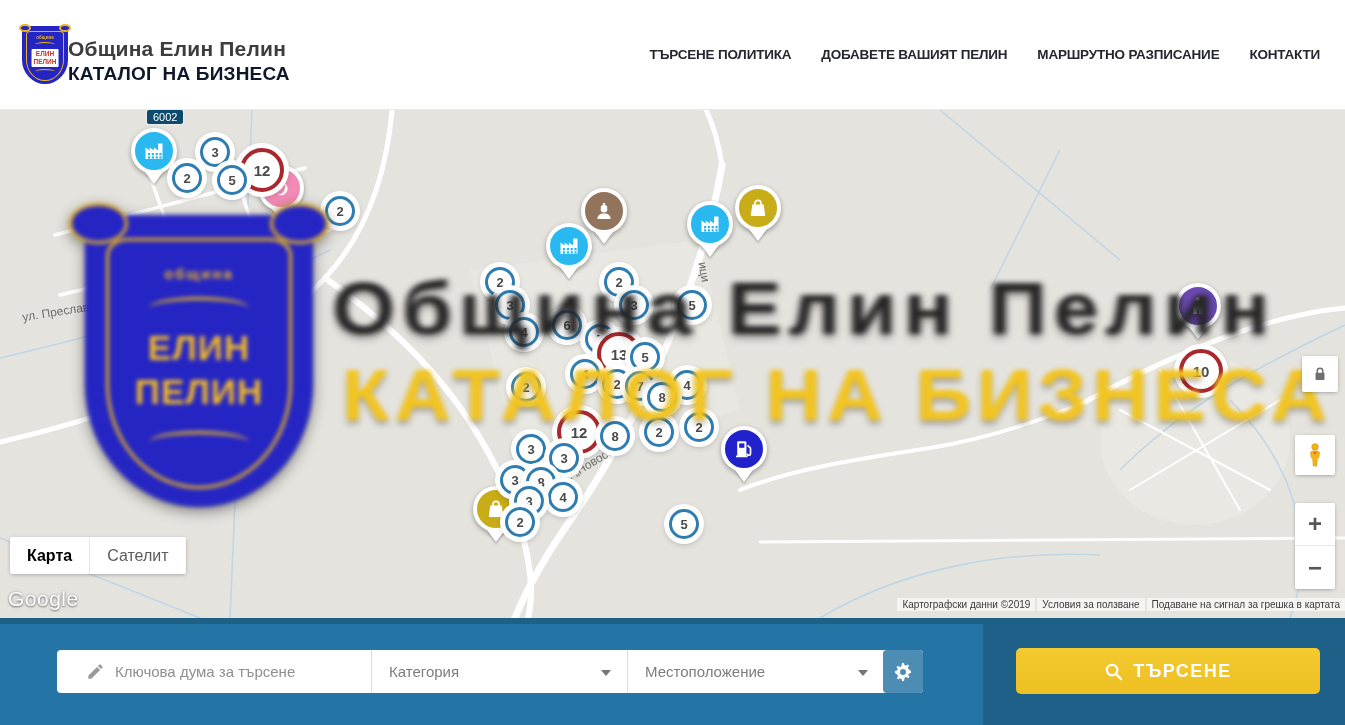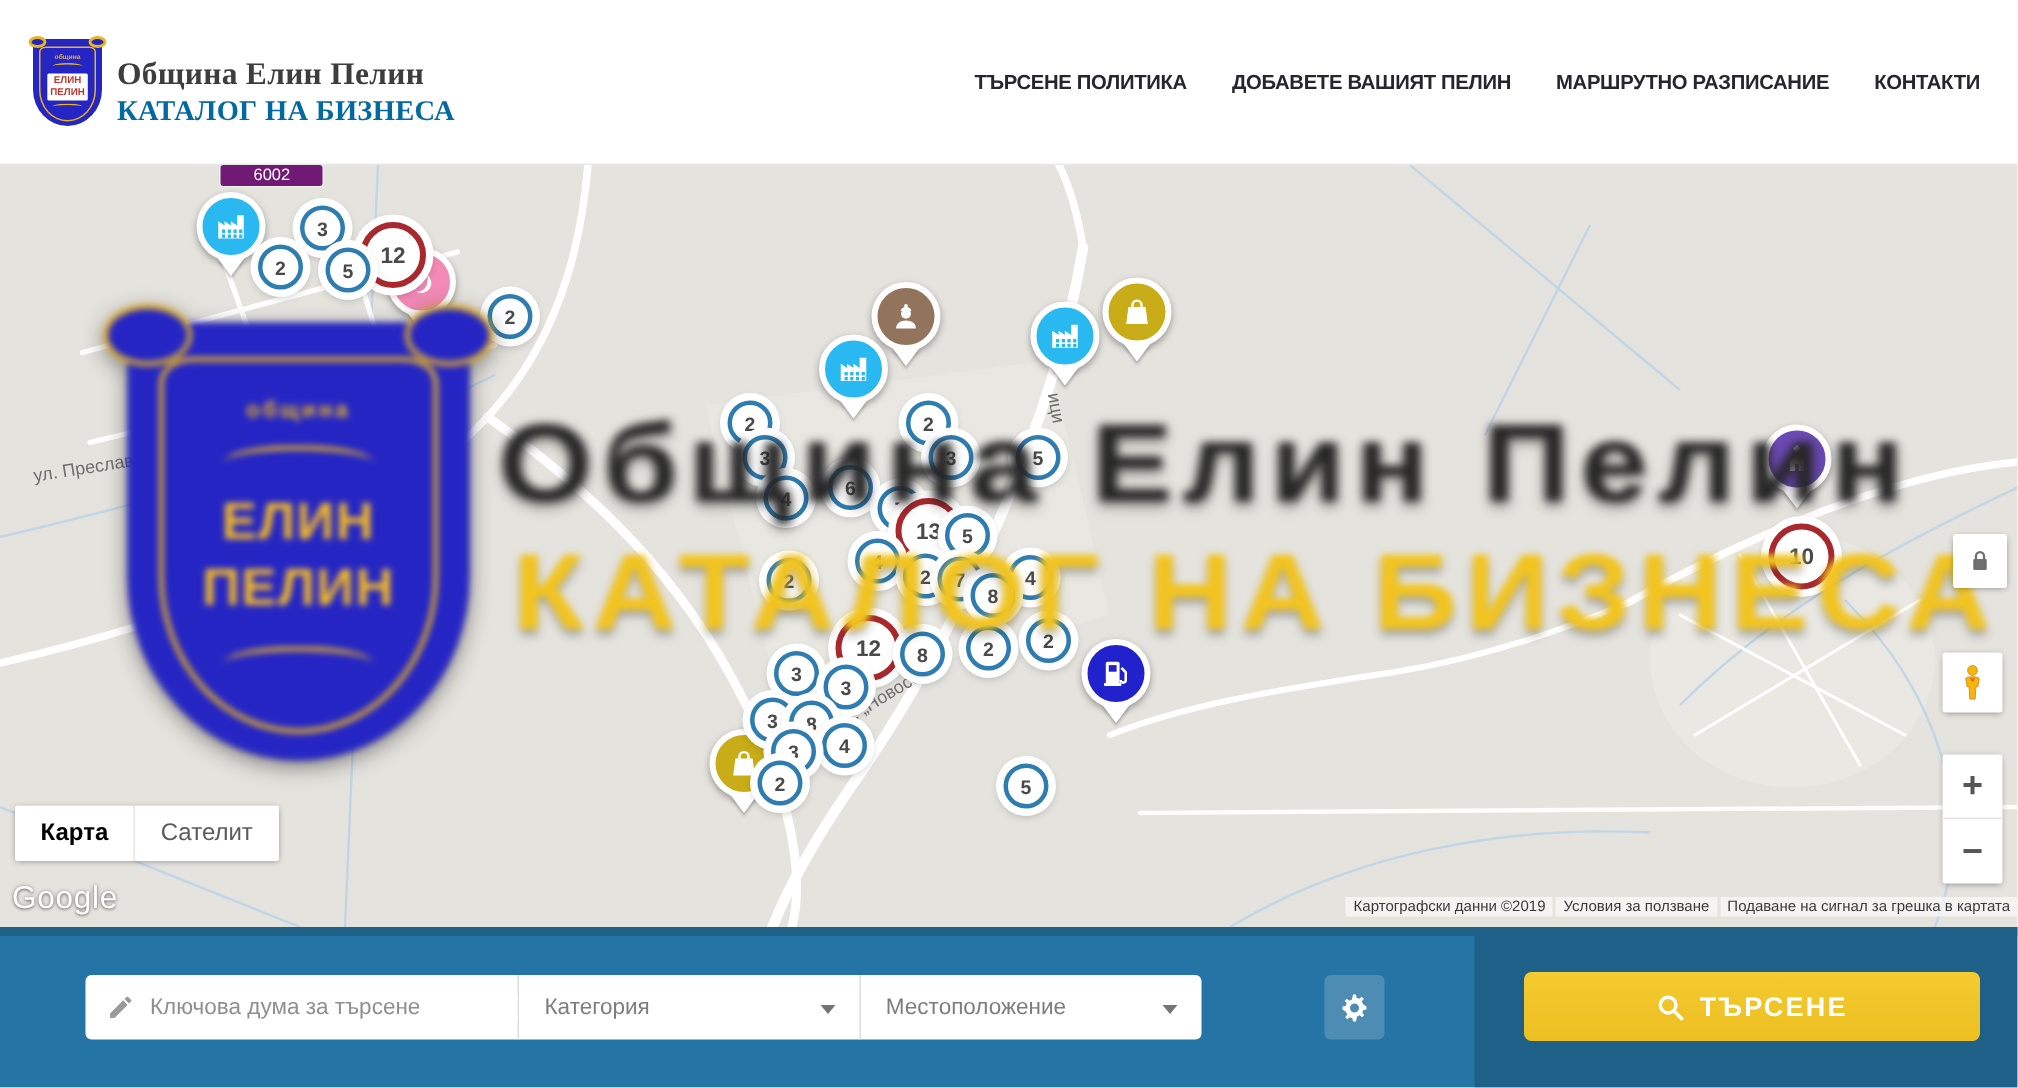--- a/index.html
+++ b/index.html
@@ -2,23 +2,23 @@
 <html><head>
 <meta charset="utf-8">
 <style>
   * { margin:0; padding:0; box-sizing:border-box; }
   html,body { width:1345px; height:725px; overflow:hidden; font-family:"Liberation Sans", sans-serif; background:#fff; }
   .page { position:relative; width:1345px; height:725px; }
 
   
   .header { position:relative; height:110px; background:#fff; border-bottom:1px solid #e9e9e9; z-index:10; }
   .brand { position:absolute; left:22px; top:26px; display:flex; cursor:pointer; }
-  .brand-text { margin-left:10px; padding-top:11px;font-family:Liberation Serif, serif; }
+  .brand-text { padding-top:11px; }
   .brand-title { font-size:21px; font-weight:bold; color:#3d3d3d; letter-spacing:.2px; }
-  .brand-subtitle { font-size:19px; font-weight:bold; color:#0369a1; margin-top:2px; letter-spacing:.2px; }
+  .brand-subtitle { font-size:19px; font-weight:bold; color:#0f172a; margin-top:2px; letter-spacing:.2px; }
   .nav { position:absolute; right:25px; top:0; height:100%; display:flex; align-items:center; gap:30px; }
   .nav-item { font-size:13.5px; font-weight:bold; color:#26262e; letter-spacing:-.2px; cursor:pointer; white-space:nowrap; }
 
   
   .crest { position:relative; }
   .crest-shield { position:absolute; inset:0; background:#2525c4; border-radius:14% 14% 50% 50% / 8% 8% 42% 42%; }
   .crest-curl { position:absolute; border:3px solid #e8b41f; background:#2525c4; border-radius:50%; width:26%; height:14%; top:-4%; z-index:2; }
   .crest-curl-l { left:-7%; } .crest-curl-r { right:-7%; }
   .crest-border { position:absolute; inset:8% 9% 6% 9%; border:3px solid #e8b41f; border-radius:12% 12% 50% 50% / 7% 7% 42% 42%; }
   .crest-caption { position:absolute; top:17%; width:100%; text-align:center; color:#e8b41f; font-weight:bold; }
@@ -32,21 +32,21 @@
   .crest--sm .crest-curl { border-width:2px; }
   .crest--sm .crest-border { border-width:1px; }
   .crest--sm .crest-caption { font-size:4.5px; top:15%; }
   .crest--sm .crest-orn { border-top-width:1px; }
   .crest--sm .crest-names { top:39%; background:#fff; color:#c2342c; font-size:6.5px; line-height:1.3; padding:1px 2px; border-radius:1px; }
 
   
   .map-area { position:relative; width:1345px; height:508px; background:#e5e3de; overflow:hidden; cursor:grab; }
   .roads { position:absolute; left:0; top:0; z-index:0; }
   .road-label { position:absolute; z-index:1; font-size:12px; color:#6e6e6e; white-space:nowrap; }
-  .road-badge { position:absolute; z-index:1; background:#701a75; color:#fff; font-size:11px; padding:1px 22px; border-radius:2px; box-shadow:0 0 0 1px rgba(255,255,255,.4); }
+  .road-badge { position:absolute; z-index:1; background:#0c4a6e; color:#fff; font-size:11px; padding:1px 6px; border-radius:2px; box-shadow:0 0 0 1px rgba(255,255,255,.4); }
   .pins-layer { position:absolute; inset:0; z-index:2; }
   .clusters-layer { position:absolute; inset:0; z-index:3; }
 
   .pin { position:absolute; width:46px; height:46px; border-radius:50%; border:4px solid #fff; box-shadow:0 2px 5px rgba(0,0,0,.35); display:flex; align-items:center; justify-content:center; cursor:pointer; }
   .pin::after { content:""; position:absolute; left:50%; transform:translateX(-50%); bottom:-14px; border:9px solid transparent; border-top:12px solid #fff; border-bottom:0; filter:drop-shadow(0 2px 1px rgba(0,0,0,.25)); }
   .pin svg { position:relative; z-index:1; }
 
   .cluster { position:absolute; border-radius:50%; background:#fff; color:#4a4a4a; font-weight:bold; display:flex; align-items:center; justify-content:center; box-shadow:0 0 0 5px #fff, 0 2px 6px 3px rgba(0,0,0,.25); cursor:pointer; }
   .cluster--sm { width:30px; height:30px; border:3px solid #2e7cb0; font-size:13px; }
   .cluster--lg { width:44px; height:44px; border:4px solid #2e7cb0; font-size:15px; }
@@ -69,21 +69,21 @@
   .ctl { position:absolute; background:#fff; border-radius:2px; box-shadow:0 1px 4px -1px rgba(0,0,0,.4); z-index:6; display:flex; align-items:center; justify-content:center; cursor:pointer; }
   .lock-btn { left:1302px; top:246px; width:36px; height:36px; }
   .pegman-btn { left:1295px; top:325px; width:40px; height:40px; }
   .zoomctl { left:1295px; top:393px; width:40px; height:86px; flex-direction:column; cursor:default; }
   .zoom-btn { width:100%; height:43px; display:flex; align-items:center; justify-content:center; font-size:24px; font-weight:bold; color:#565656; cursor:pointer; }
   .zoom-btn:first-child { border-bottom:1px solid #e6e6e6; }
 
   
   .searchbar { position:relative; height:107px; background:#2574a6; border-top:6px solid #1e6187; }
   .sb-right { position:absolute; right:0; top:-6px; width:362px; height:107px; background:#1f6089; }
-  .fields { position:absolute; left:57px; top:26px; width:744px; height:43px; background:#fff; border-radius:4px; display:flex; align-items:stretch; }
+  .fields { position:absolute; left:57px; top:26px; width:866px; height:43px; background:#fff; border-radius:4px; display:flex; align-items:stretch;padding-left:15px; }
   .f-keyword { width:300px; display:flex; align-items:center; padding-left:14px; gap:10px; border-right:1px solid #ddd; }
   .f-keyword input { border:none; outline:none; font-size:15px; color:#555; width:245px; font-family:"Liberation Sans", sans-serif; }
   .f-keyword input::placeholder { color:#8f8f8f; }
   .f-select { width:256px; position:relative; display:flex; align-items:center; padding-left:17px; font-size:15px; color:#7d7d7d; cursor:pointer; }
   .f-select--mid { border-right:1px solid #ddd; }
   .caret { position:absolute; right:16px; top:50%; margin-top:-2px; width:0; height:0; border-left:5px solid transparent; border-right:5px solid transparent; border-top:6px solid #757575; }
   .gear-btn { position:absolute; left:883px; top:26px; width:40px; height:43px; background:#4d8cb3; border:none; border-radius:4px; display:flex; align-items:center; justify-content:center; cursor:pointer; }
   .search-btn { position:absolute; left:1016px; top:24px; width:304px; height:46px; background:linear-gradient(#f3ca2f,#edbf22); border:none; border-radius:5px; color:#fff; font-weight:bold; font-size:18px; letter-spacing:1.5px; display:flex; align-items:center; justify-content:center; gap:10px; cursor:pointer; font-family:"Liberation Sans", sans-serif; }
 </style>
 </head>

